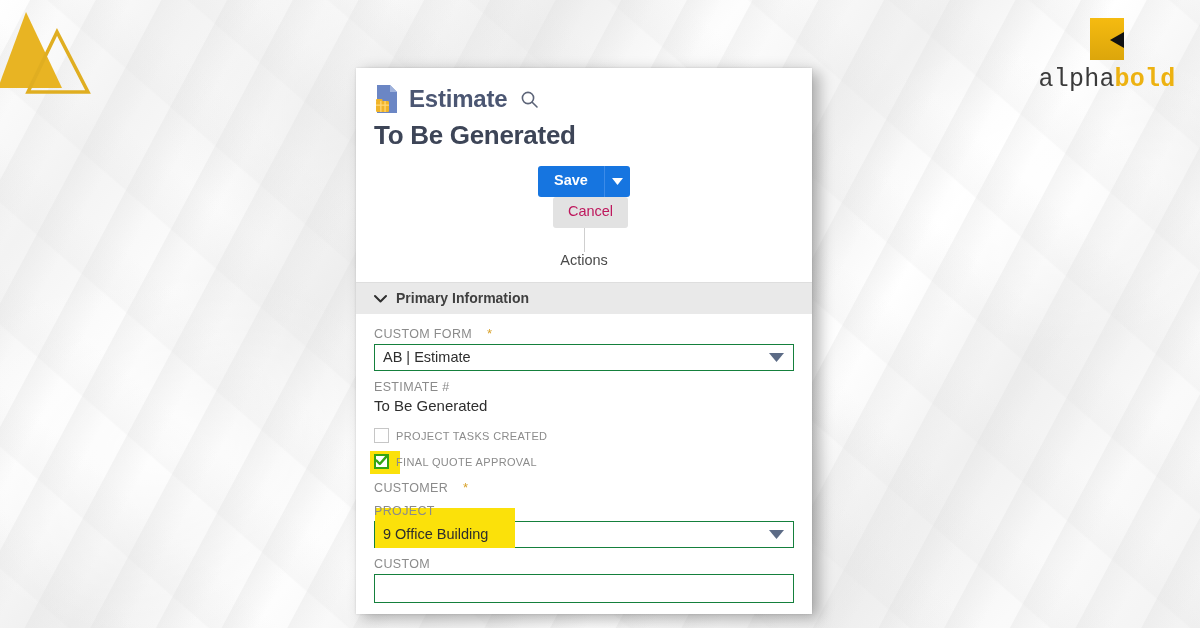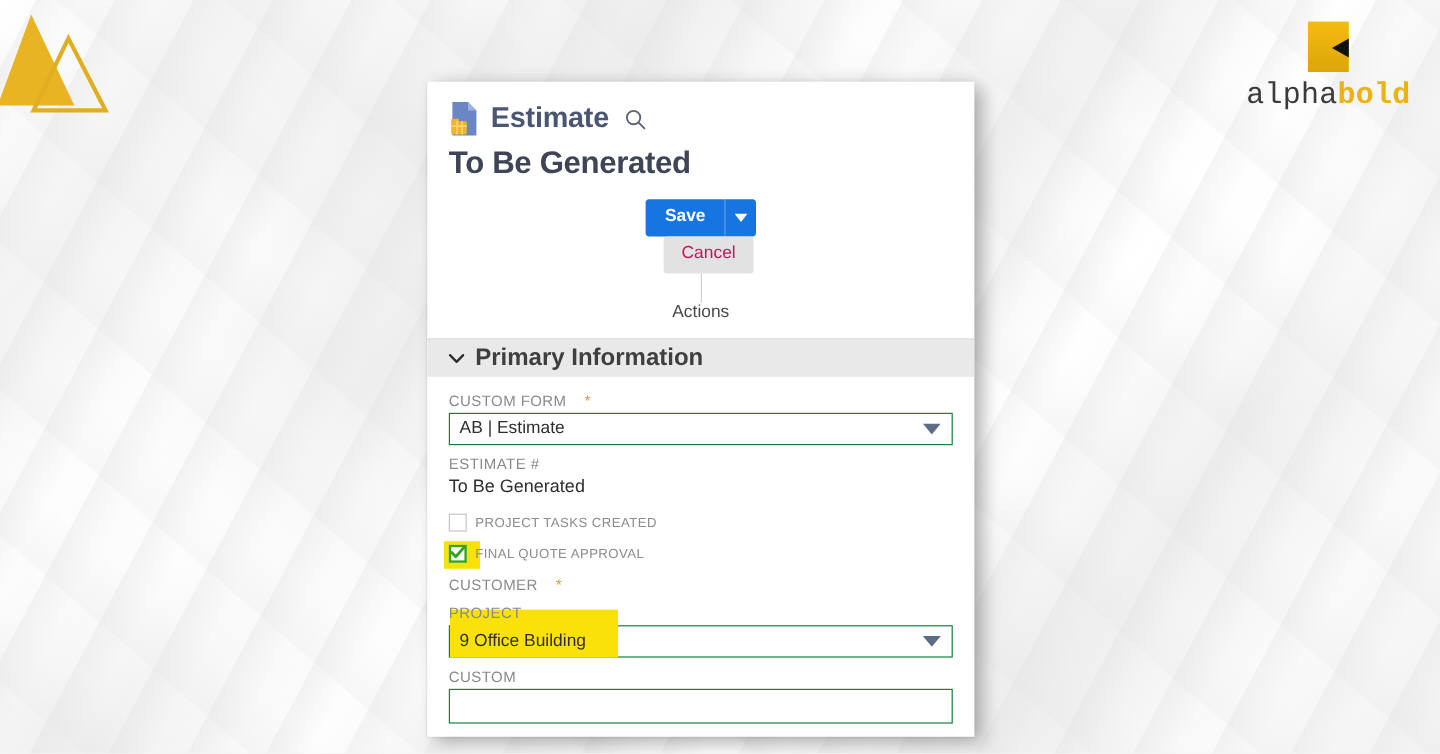--- a/index.html
+++ b/index.html
@@ -161,21 +161,21 @@
   .section-bar {
     background: #e9e9e9;
     height: 32px;
     display: flex;
     align-items: center;
     gap: 9px;
     padding: 0 18px;
     border-top: 1px solid #dedede;
   }
   .section-bar-label {
-    font-size: 20px;
+    font-size: 14px;
     font-weight: 700;
     color: #3f3f3f;
   }
 
   
   .form-body { padding: 13px 18px 0 18px; }
 
   .fld-label {
     font-size: 12.5px;
     color: #8b8b8b;

